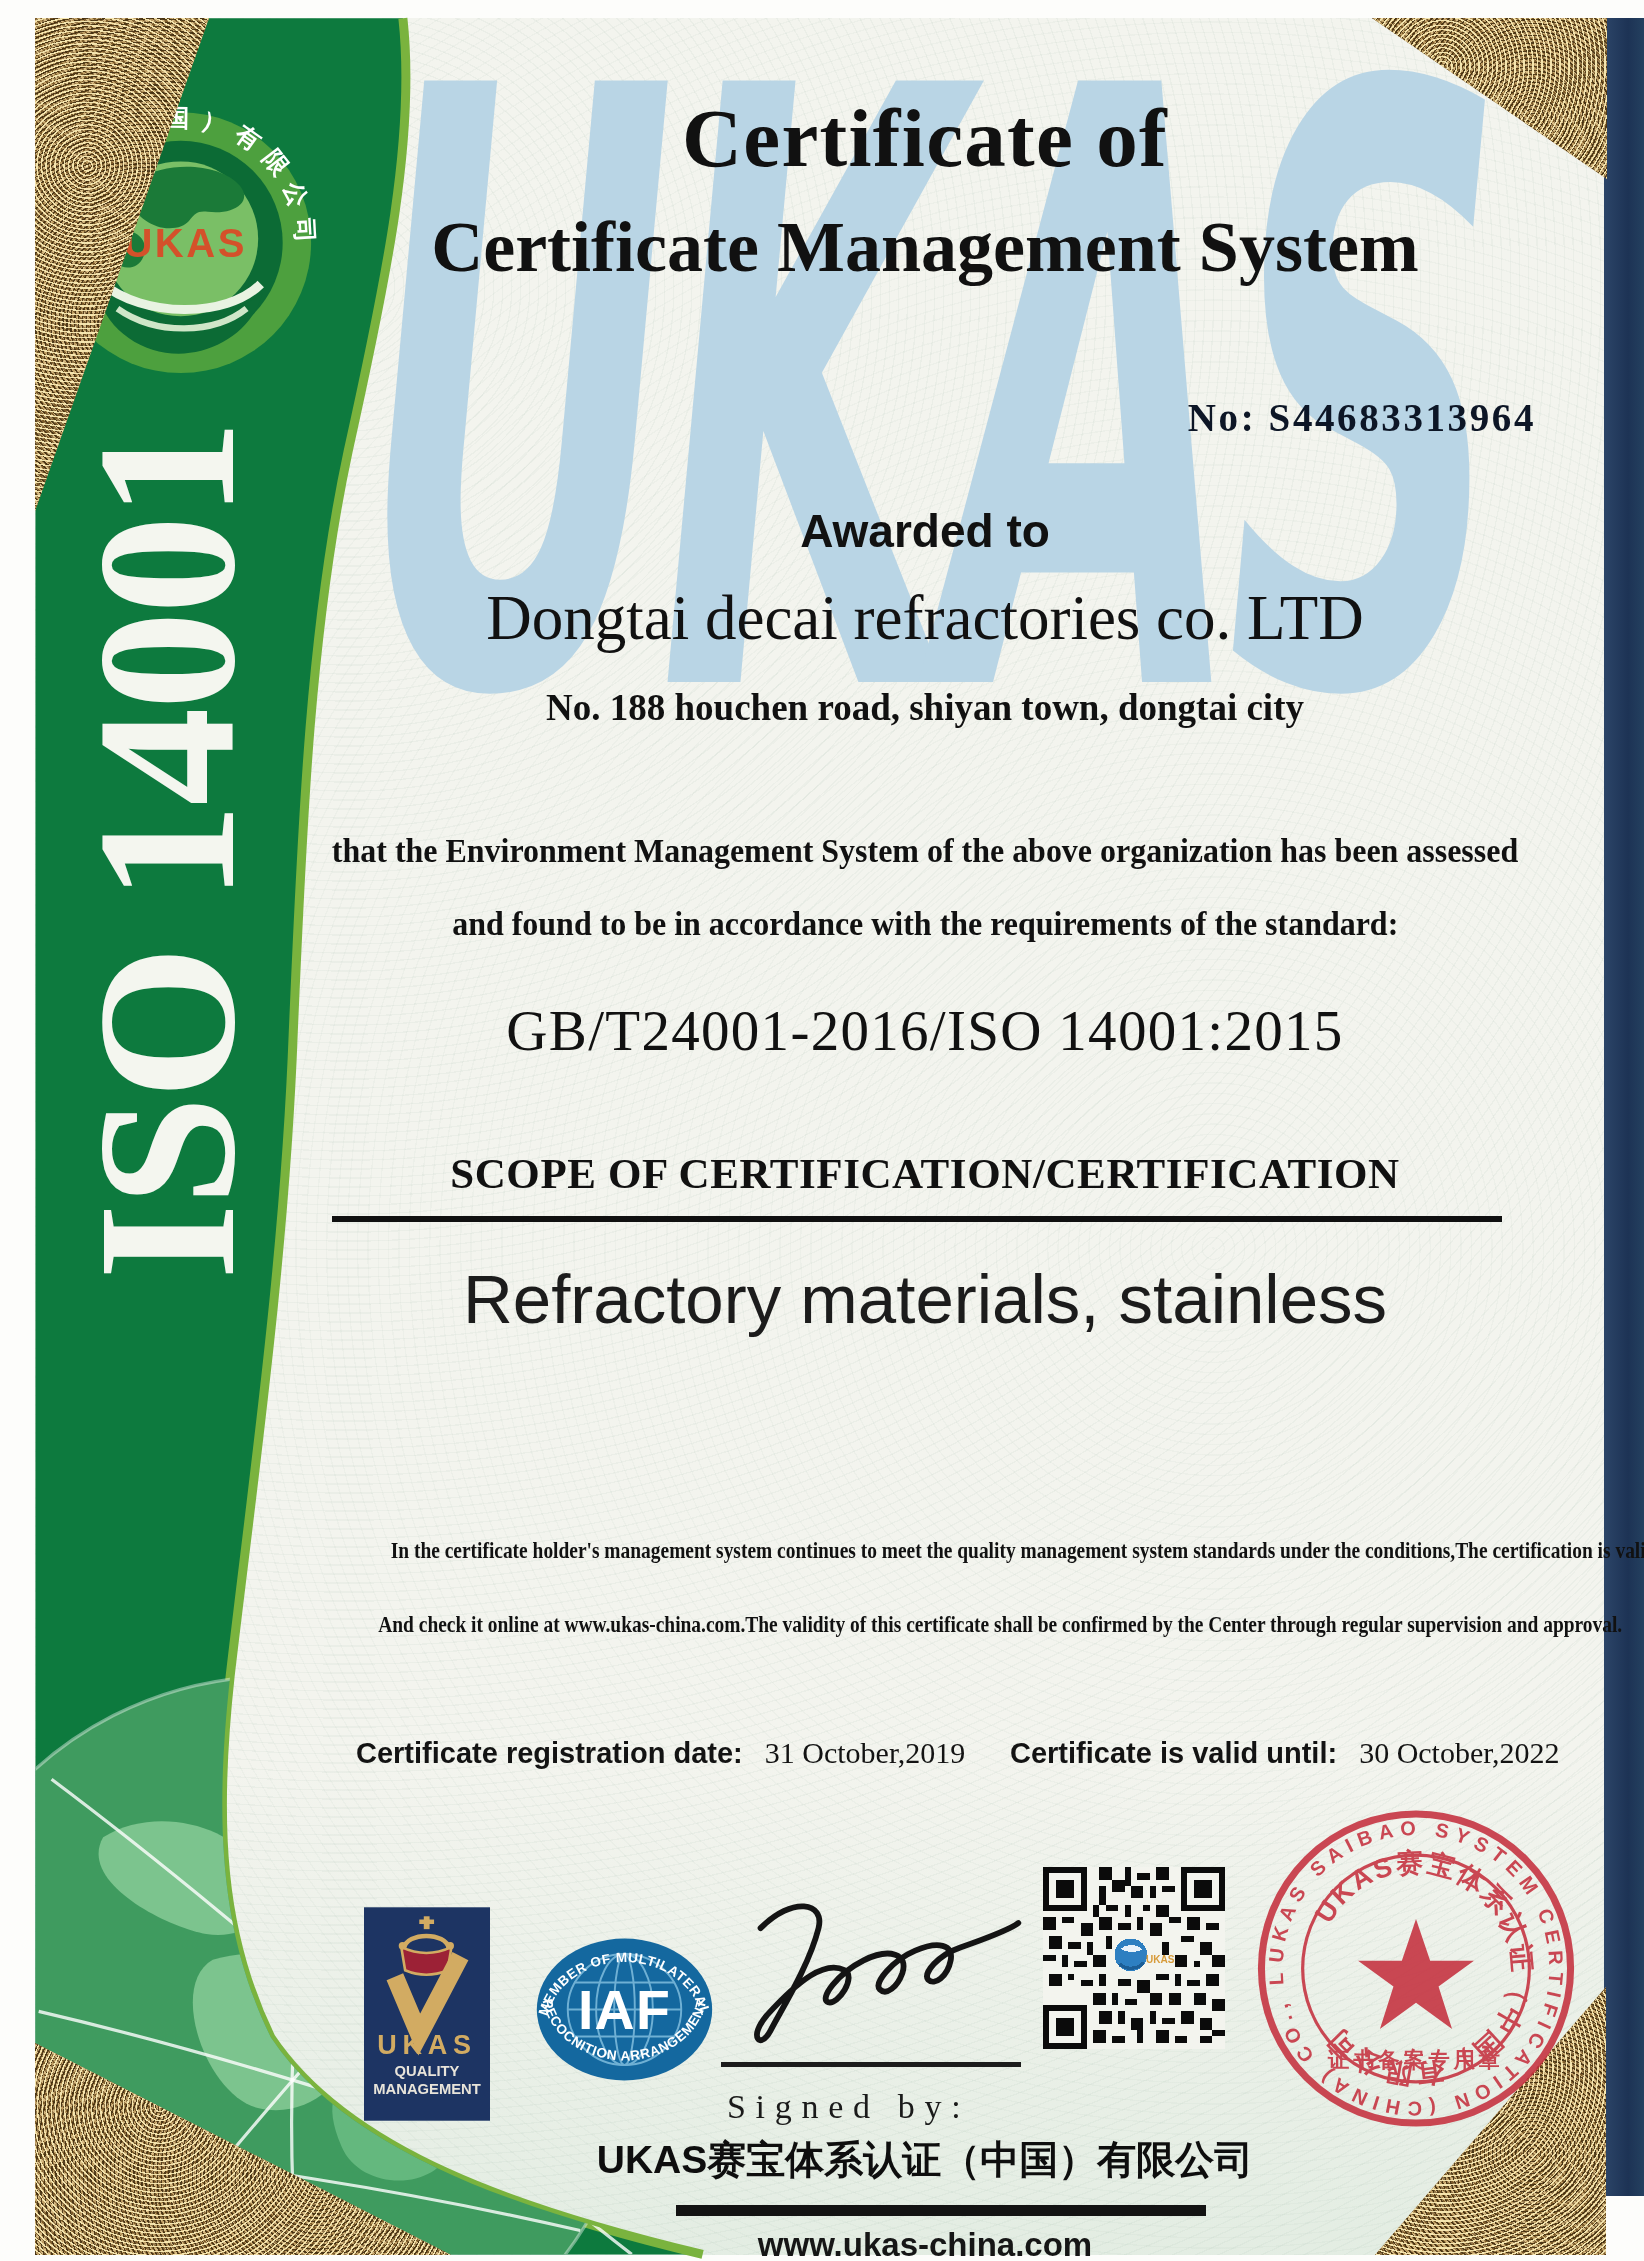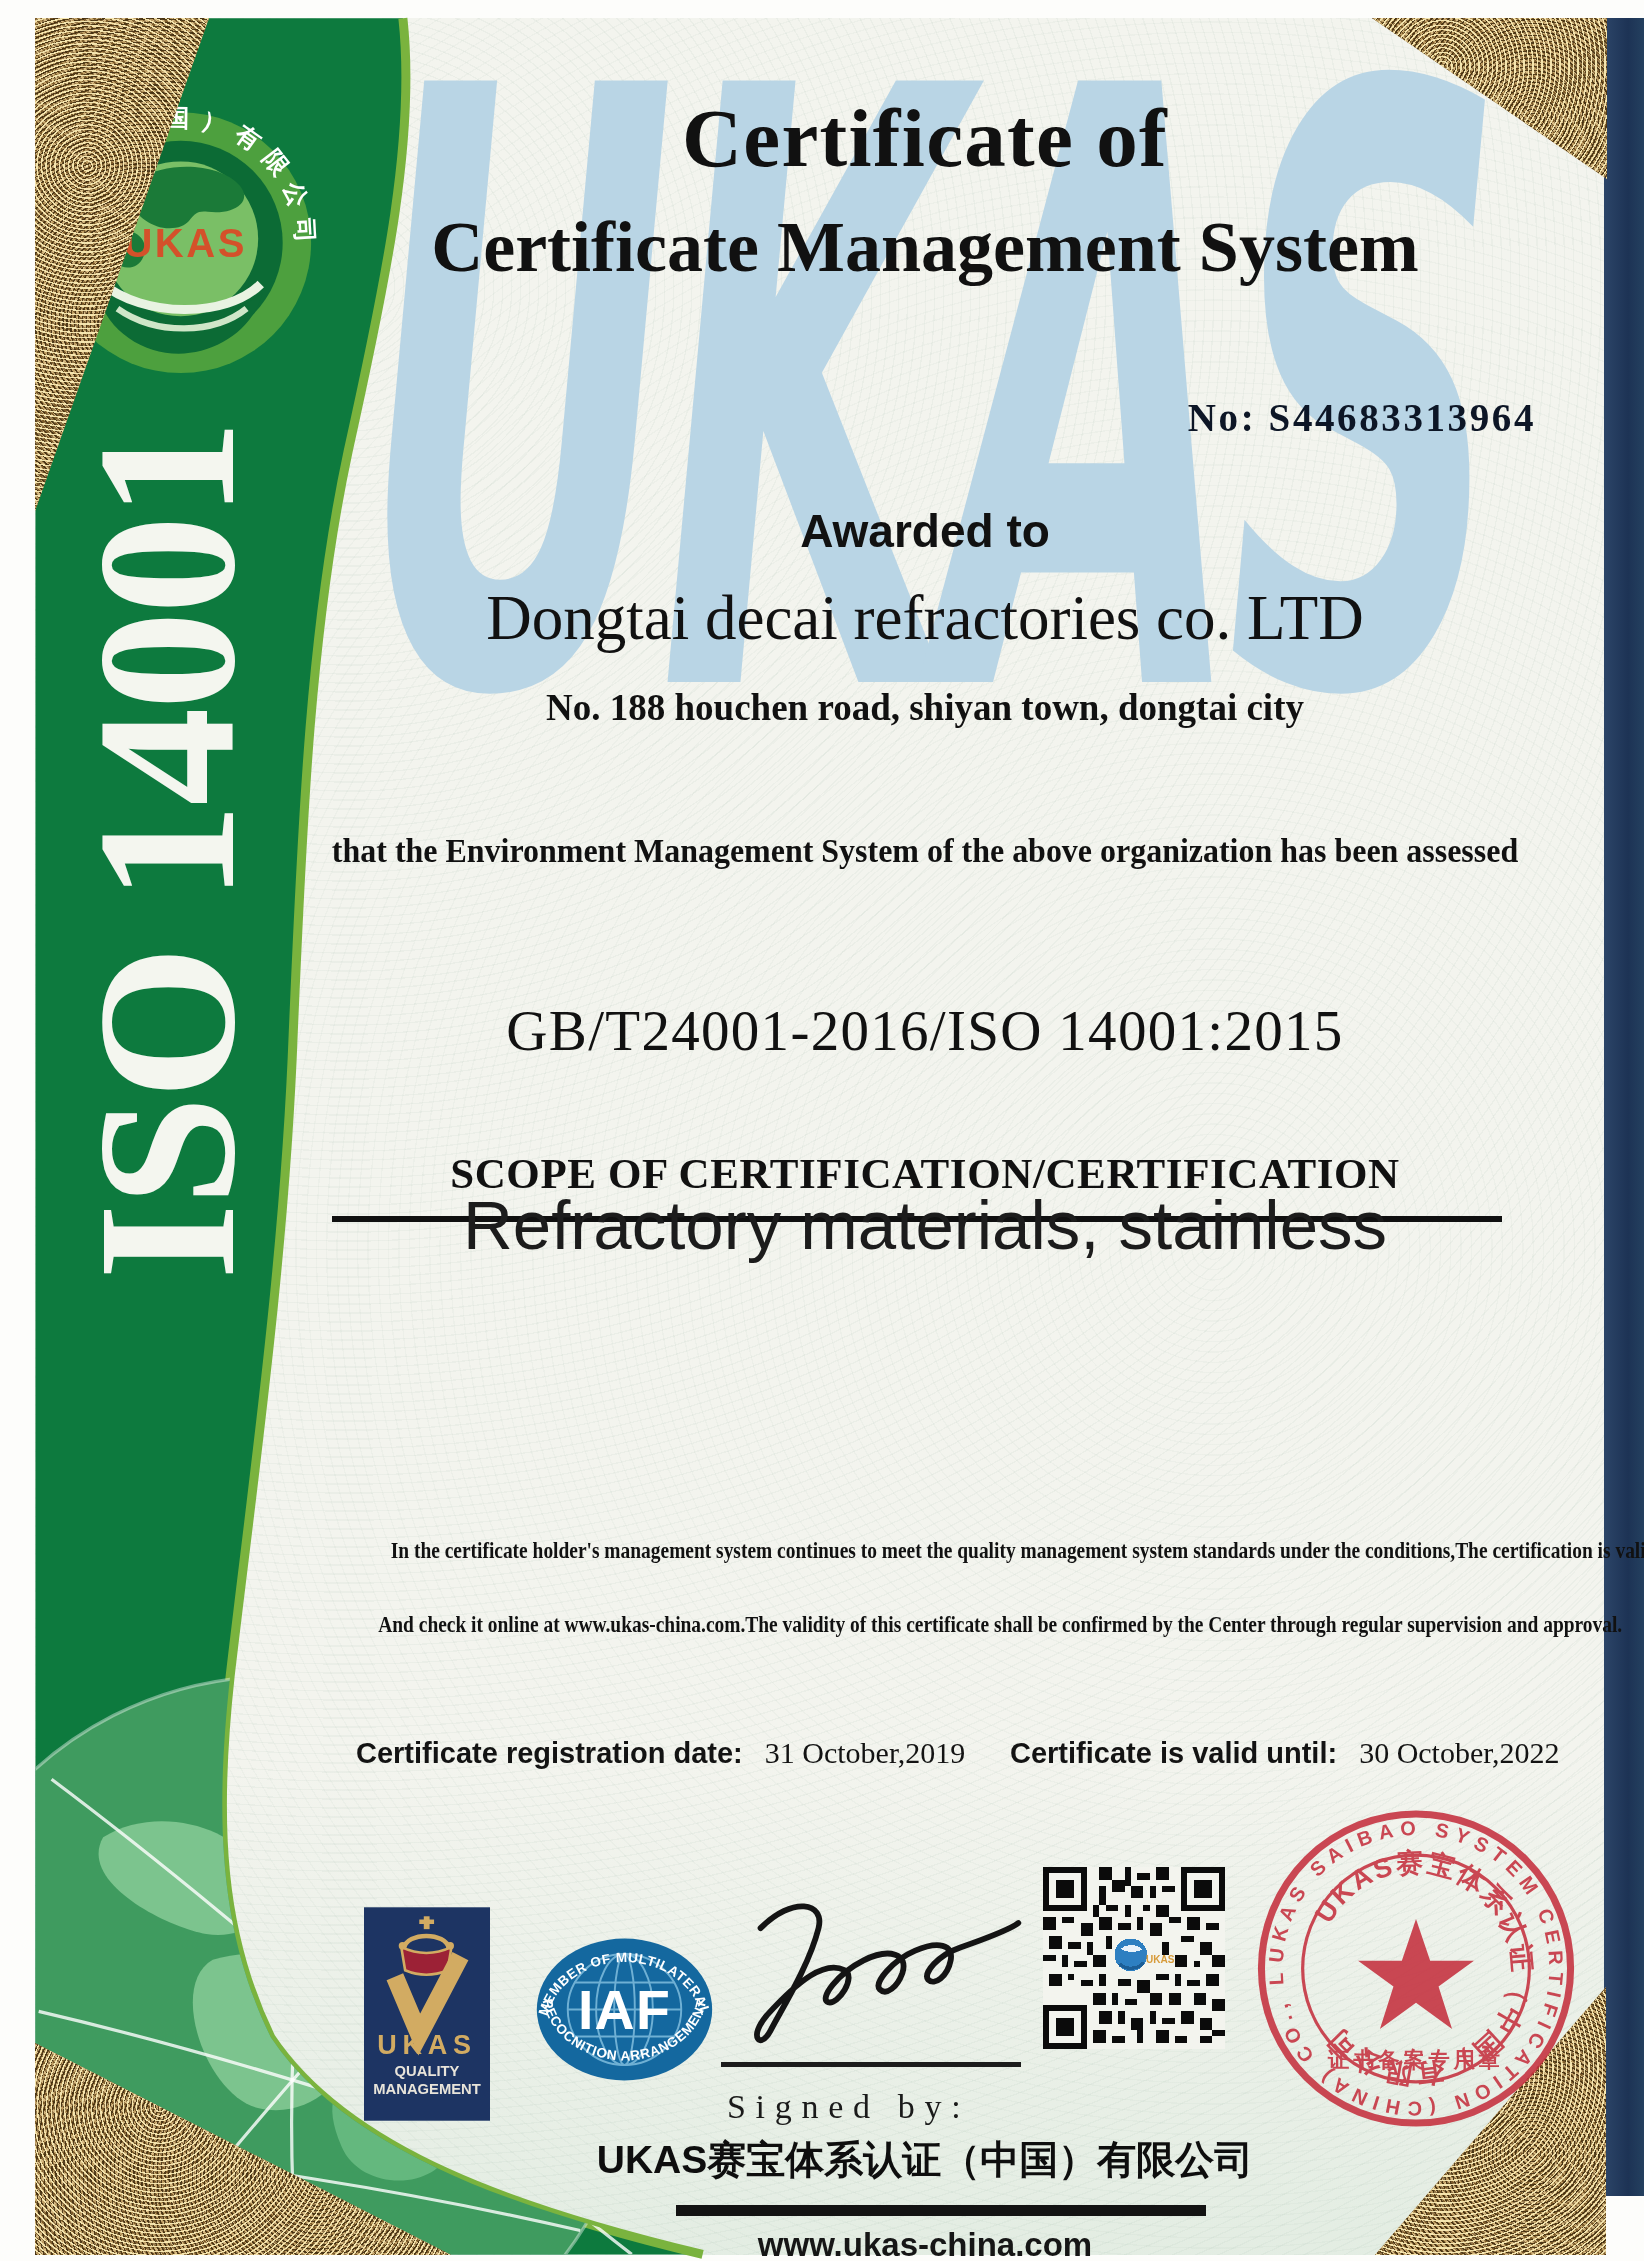--- a/index.html
+++ b/index.html
@@ -43,21 +43,21 @@
   .awarded{top:504px;font-family:"Liberation Sans",sans-serif;font-size:46px;font-weight:bold;}
   .company{top:582px;font-size:63px;font-weight:normal;}
   .address{top:686px;font-size:37px;font-weight:bold;}
   .body-line{font-size:34px;font-weight:bold;}
   .body-line span{display:inline-block;transform:scaleX(0.94);white-space:nowrap;}
   .b1{top:832px;} .b2{top:905px;}
   .standard{top:998px;font-size:57px;font-weight:normal;letter-spacing:1.3px;}
   .scope-h{top:1149px;font-size:43px;font-weight:bold;letter-spacing:0.6px;}
   .rule{position:absolute;left:332px;top:1216px;width:1170px;height:5.8px;background:#101010;z-index:5;}
   .scope-l{font-family:"Liberation Sans",sans-serif;font-size:69px;color:#1c1c1c;font-weight:400;}
-  .s1{top:1186px;} .s2{top:1348px;}
+  .s1{top:1260px;} .s2{top:1348px;}
   .fine{font-size:22.6px;font-weight:bold;}
   .fine span{display:inline-block;transform:scaleX(0.86);white-space:nowrap;}
   .f1{top:1538px;} .f2{top:1612px;}
   .date-block{position:absolute;top:1736px;z-index:5;white-space:nowrap;}
   .date-block .lbl{font-family:"Liberation Sans",sans-serif;font-weight:bold;font-size:29px;color:#131313;}
   .date-block .val{font-size:30px;margin-left:22px;color:#131313;}
   .db1{left:356px;} .db2{left:1010px;}
   .sig-line{position:absolute;left:721px;top:2062px;width:300px;height:4.5px;background:#1c1c1c;z-index:5;}
   .signed{position:absolute;left:727px;top:2088px;font-size:34px;letter-spacing:9.7px;color:#1a1a1a;z-index:5;}
   .abs{position:absolute;z-index:5;}
@@ -130,20 +130,21 @@
 
   <div class="ctr t1">Certificate of</div>
   <div class="ctr t2">Certificate Management System</div>
   <div class="certno">No: S44683313964</div>
 
   <div class="ctr awarded">Awarded to</div>
   <div class="ctr company">Dongtai decai refractories co. LTD</div>
   <div class="ctr address">No. 188 houchen road, shiyan town, dongtai city</div>
 
   <div class="ctr body-line b1"><span>that the Environment Management System of the above organization has been assessed</span></div>
+  <div class="ctr body-line b2"><span>and found to be in accordance with the requirements of the standard:</span></div>
   <div class="ctr standard">GB/T24001-2016/ISO 14001:2015</div>
 
   <div class="ctr scope-h">SCOPE OF CERTIFICATION/CERTIFICATION</div>
   <div class="rule"></div>
   <div class="ctr scope-l s1">Refractory materials, stainless</div>
 
   <div class="ctr fine f1"><span>In the certificate holder's management system continues to meet the quality management system standards under the conditions,The certification is valid for three years.</span></div>
   <div class="ctr fine f2"><span>And check it online at www.ukas-china.com.The validity of this certificate shall be confirmed by the Center through regular supervision and approval.</span></div>
 
   <div class="date-block db1">

